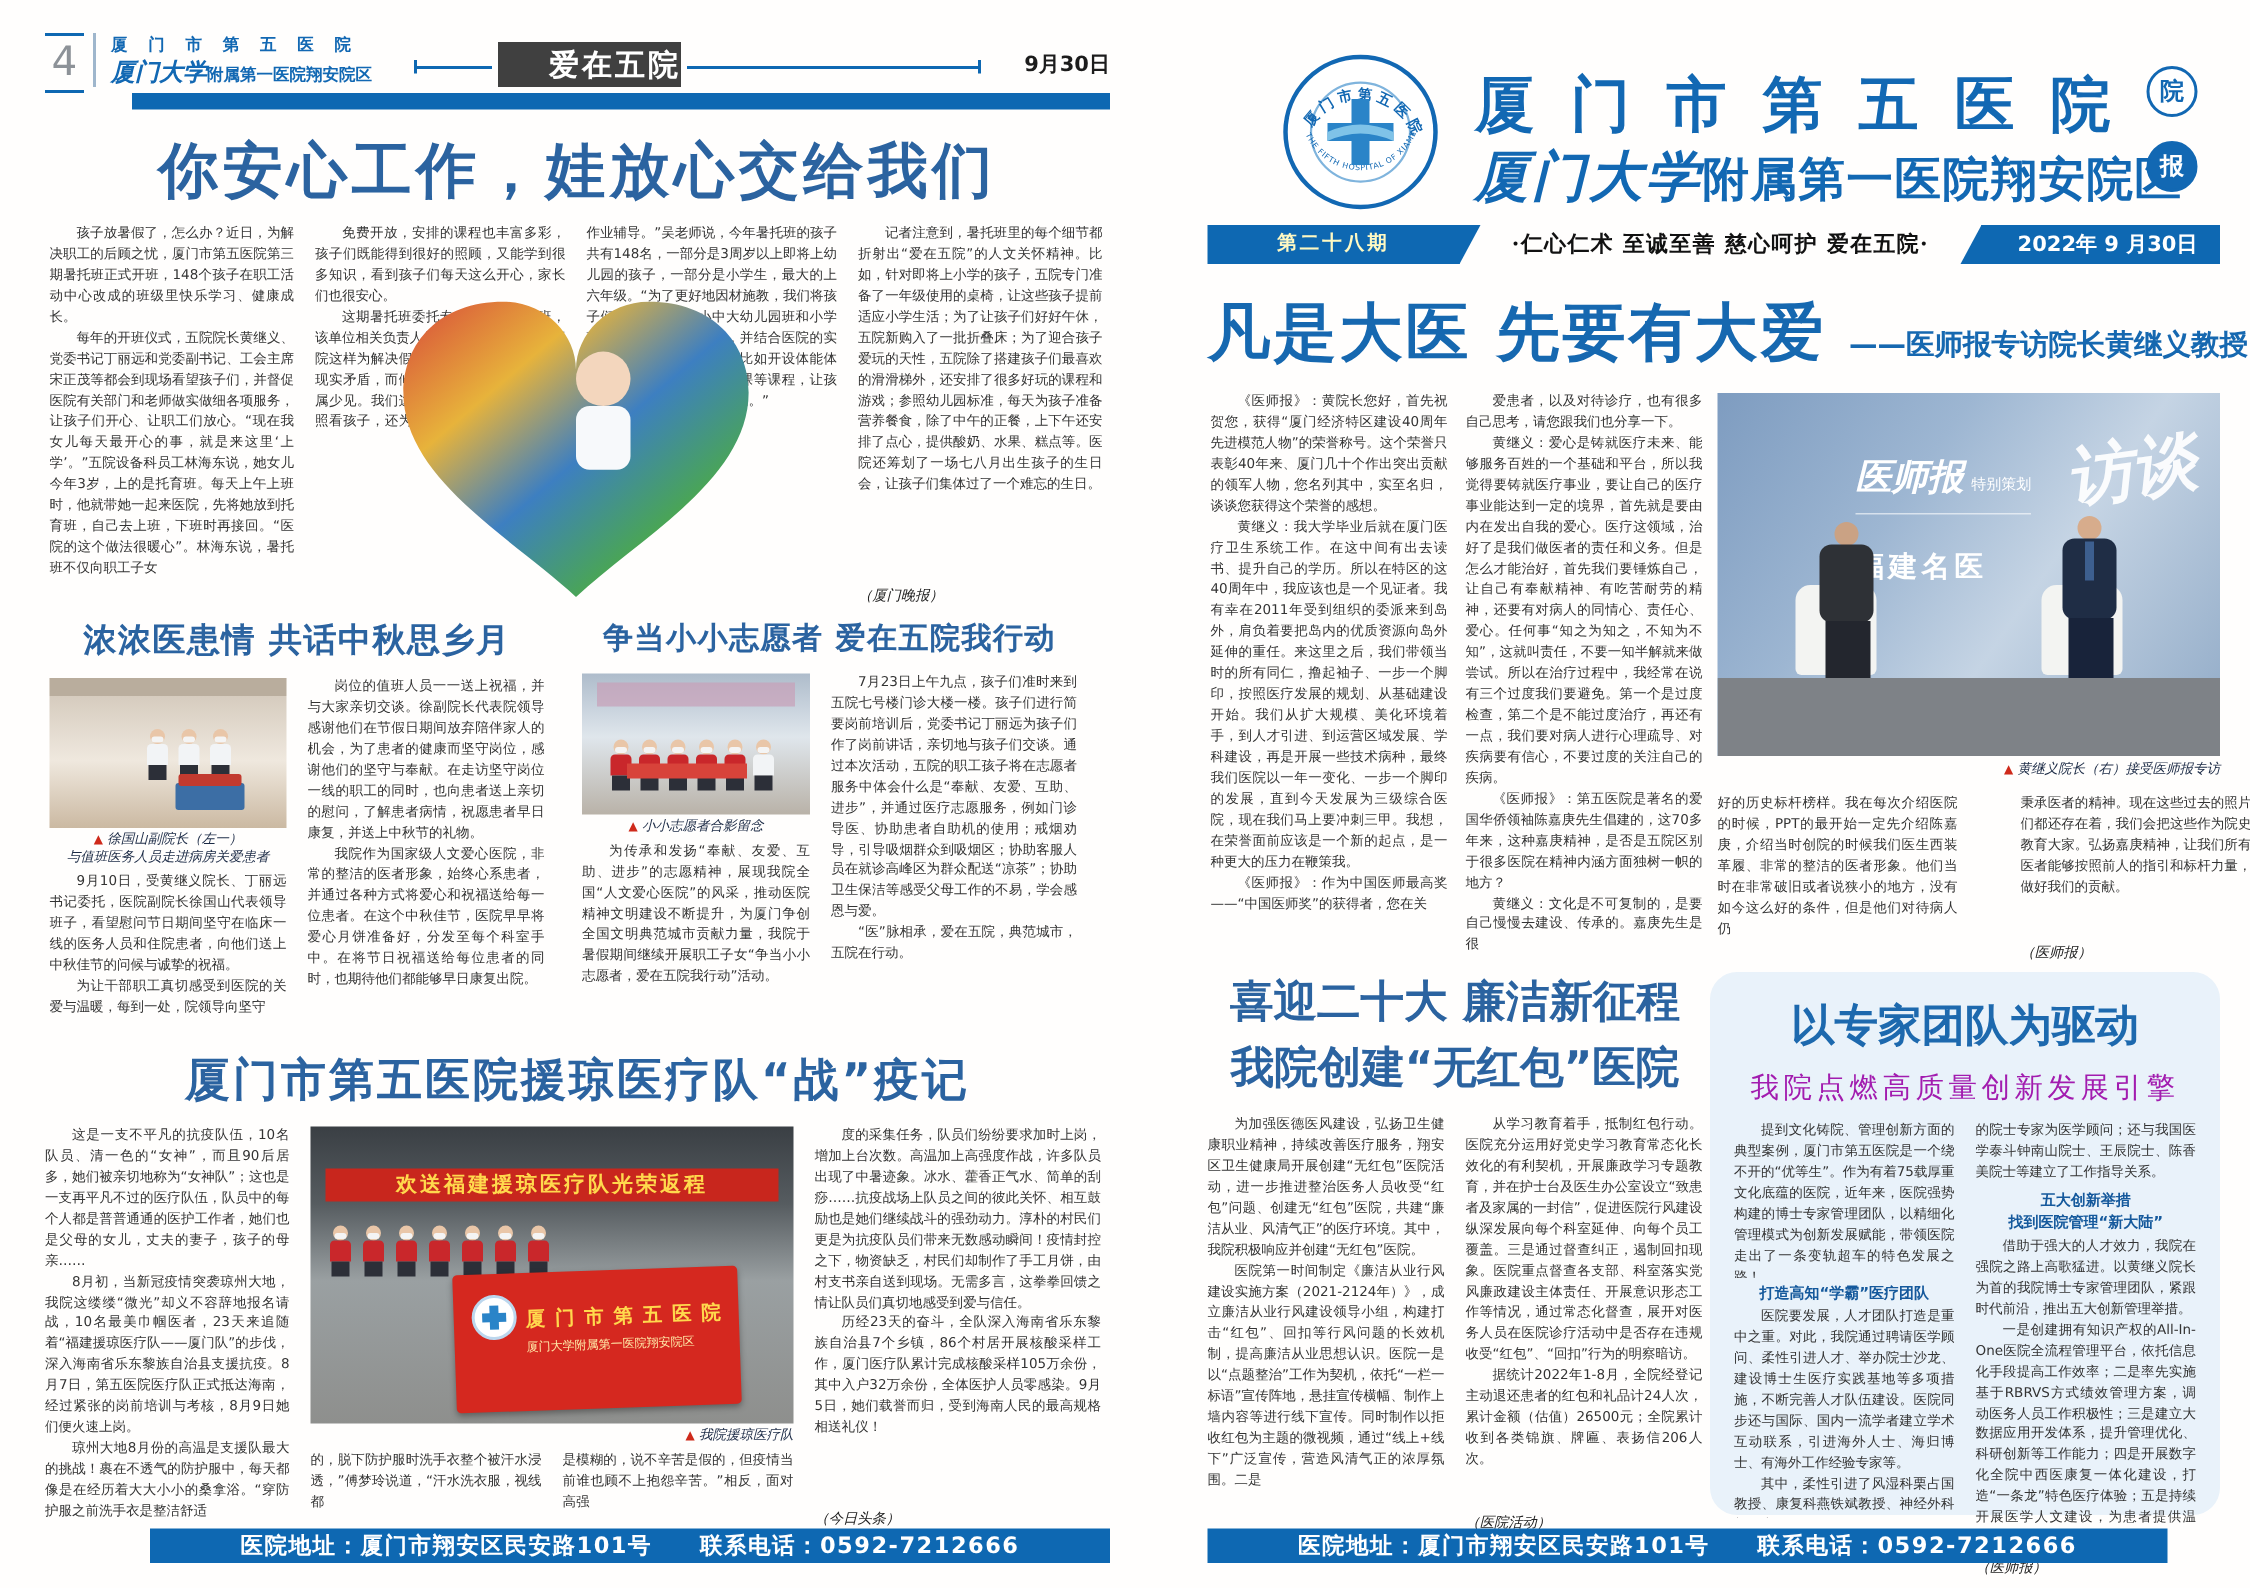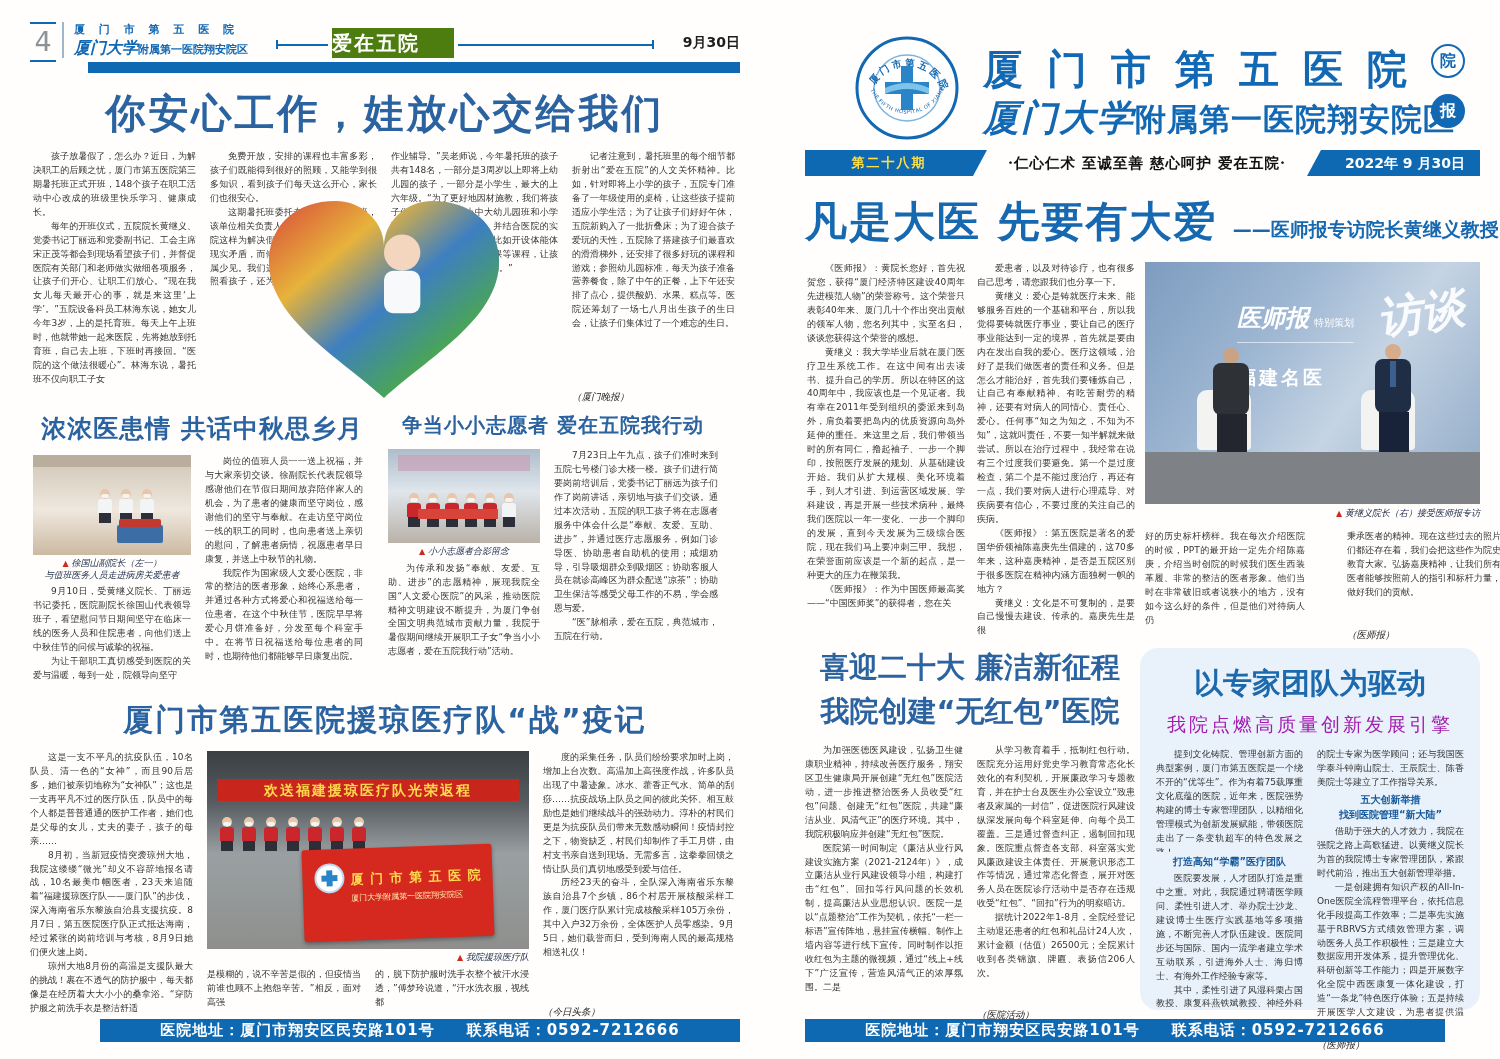--- a/index.html
+++ b/index.html
@@ -12,21 +12,21 @@
   .para.noindent{text-indent:0;}
   .attri{text-align:left;font-size:9.5px;margin-top:5px;font-family:"DejaVu Serif","Liberation Serif",serif;font-style:italic;color:#222;}
   .caption{font-family:"DejaVu Serif","Liberation Serif",serif;font-style:italic;font-size:9px;color:#1b2a45;text-align:center;line-height:1.3;}
   .cap-mark{color:#cf2a1b;font-style:normal;font-size:8px;}
   
   .h-main{font-weight:900;color:#2b63a0;text-align:center;letter-spacing:3px;}
   .h-sec{font-weight:900;color:#2b63a0;text-align:center;}
   
   .bluebar{background:#0e68b2;}
   .footerbar{background:#0e68b2;color:#fff;font-weight:bold;font-size:15px;text-align:center;line-height:23px;letter-spacing:1px;}
-  .badge{background:#4d7c0f;color:#fff;font-weight:900;font-size:20px;text-align:left;line-height:30px;letter-spacing:2px;}
+  .badge{background:#404040;color:#fff;font-weight:900;font-size:20px;text-align:right;line-height:30px;letter-spacing:2px;}
   .hline{background:#0e68b2;height:2px;}
   .vtick{background:#0e68b2;width:2px;height:9px;}
   
   .photo{position:relative;overflow:hidden;}
   .person{position:relative;width:16px;height:34px;}
   .person .head{position:absolute;left:3px;top:0;width:10px;height:10px;border-radius:50%;background:#e9c6a8;}
   .person .mask{position:absolute;left:4px;top:5px;width:8px;height:4px;background:#f4f4f4;border-radius:2px;}
   .person .body{position:absolute;left:1px;top:10px;width:14px;height:14px;border-radius:3px 3px 0 0;background:#c9272b;}
   .person .legs{position:absolute;left:2px;top:24px;width:12px;height:10px;background:#2c2f38;}
   .person.white .body{background:#f2f4f6;}
@@ -95,21 +95,21 @@
       </div>
       <div style="width:163px;height:254px;display:flex;flex-direction:column;">
         <div class="tcol" style="flex:1;overflow:hidden;">
             <p class="para">记者注意到，暑托班里的每个细节都折射出“爱在五院”的人文关怀精神。比如，针对即将上小学的孩子，五院专门准备了一年级使用的桌椅，让这些孩子提前适应小学生活；为了让孩子们好好午休，五院新购入了一批折叠床；为了迎合孩子爱玩的天性，五院除了搭建孩子们最喜欢的滑滑梯外，还安排了很多好玩的课程和游戏；参照幼儿园标准，每天为孩子准备营养餐食，除了中午的正餐，上下午还安排了点心，提供酸奶、水果、糕点等。医院还筹划了一场七八月出生孩子的生日会，让孩子们集体过了一个难忘的生日。</p>
           </div>
         <div class="attri">（厦门晚报）</div>
       </div>
     </div>
 
     <div class="abs" style="left:33px;top:412px;width:330px;height:284px;">
-      <div class="h-sec" style="font-size:25px;letter-spacing:1px;text-align:right;">浓浓医患情 共话中秋思乡月</div>
+      <div class="h-sec" style="font-size:22px;letter-spacing:1px;">浓浓医患情 共话中秋思乡月</div>
       <div style="display:flex;gap:14px;margin-top:10px;">
         <div style="width:158px;">
           <div class="photo" style="width:158px;height:100px;background:linear-gradient(180deg,#cfc4b6 0%,#efe8de 55%,#cbb9a2 100%);">
             <div class="abs" style="left:0;top:0;width:158px;height:12px;background:#b9ad9d;"></div>
             <div class="abs" style="left:64px;top:34px;display:flex;gap:5px;">
               <div class="person white">
                   <div class="head"></div>
                   <div class="mask"></div>
                   <div class="body"></div>
                   <div class="legs"></div>
@@ -271,24 +271,24 @@
               <div class="abs" style="left:48px;top:22px;color:#ffd94d;font-weight:900;font-size:13px;letter-spacing:1px;">厦 门 市 第 五 医 院</div>
               <div class="abs" style="left:48px;top:44px;color:#ffe9a8;font-size:8px;">厦门大学附属第一医院翔安院区</div>
             </div>
           </div>
           <div class="caption" style="text-align:right;margin-top:3px;">
             <span class="cap-mark">▲</span>
             <span>我院援琼医疗队</span>
           </div>
           <div style="display:flex;gap:14px;margin-top:4px;">
             <div class="tcol" style="width:154px;height:44px;">
-                <p class="para noindent">是模糊的，说不辛苦是假的，但疫情当前谁也顾不上抱怨辛苦。”相反，面对高强</p>
+                <p class="para noindent">的，脱下防护服时洗手衣整个被汗水浸透，”傅梦玲说道，“汗水洗衣服，视线都</p>
               </div>
             <div class="tcol" style="width:154px;height:44px;">
-                <p class="para noindent">的，脱下防护服时洗手衣整个被汗水浸透，”傅梦玲说道，“汗水洗衣服，视线都</p>
+                <p class="para noindent">是模糊的，说不辛苦是假的，但疫情当前谁也顾不上抱怨辛苦。”相反，面对高强</p>
               </div>
           </div>
         </div>
         <div style="width:191px;display:flex;flex-direction:column;">
           <div class="tcol" style="flex:1;overflow:hidden;">
               <p class="para">度的采集任务，队员们纷纷要求加时上岗，增加上台次数。高温加上高强度作战，许多队员出现了中暑迹象。冰水、藿香正气水、简单的刮痧……抗疫战场上队员之间的彼此关怀、相互鼓励也是她们继续战斗的强劲动力。淳朴的村民们更是为抗疫队员们带来无数感动瞬间！疫情封控之下，物资缺乏，村民们却制作了手工月饼，由村支书亲自送到现场。无需多言，这拳拳回馈之情让队员们真切地感受到爱与信任。</p>
               <p class="para">历经23天的奋斗，全队深入海南省乐东黎族自治县7个乡镇，86个村居开展核酸采样工作，厦门医疗队累计完成核酸采样105万余份，其中入户32万余份，全体医护人员零感染。9月5日，她们载誉而归，受到海南人民的最高规格相送礼仪！</p>
             </div>
           <div class="attri">（今日头条）</div>
         </div>
@@ -314,21 +314,21 @@
       </svg>
       <div class="abs mh1" style="left:178px;top:6px;">厦门市第五医院</div>
       <div class="abs" style="left:178px;top:58px;white-space:nowrap;">
         <span class="mh2p">厦门大学</span><span class="mh2s">附属第一医院翔安院区</span>
       </div>
       <div class="abs seal a" style="left:626px;top:8px;">院</div>
       <div class="abs seal b" style="left:626px;top:58px;">报</div>
     </div>
 
     <div class="abs bluebar" style="left:55px;top:150px;width:675px;height:26px;">
-      <div class="abs" style="left:0;top:0;width:168px;height:26px;color:#fde047;font-size:13px;font-weight:bold;text-align:center;line-height:26px;letter-spacing:2px;">第二十八期</div>
+      <div class="abs" style="left:0;top:0;width:168px;height:26px;color:#fef9c3;font-size:13px;font-weight:bold;text-align:center;line-height:26px;letter-spacing:2px;">第二十八期</div>
       <div class="abs" style="left:168px;top:0;width:348px;height:26px;background:#fffefd;clip-path:polygon(14px 0,100% 0,calc(100% - 14px) 100%,0 100%);">
         <div style="font-family:'DejaVu Serif','Liberation Serif',serif;font-weight:bold;font-size:14.5px;color:#111;text-align:center;line-height:26px;letter-spacing:1px;">·仁心仁术  至诚至善  慈心呵护  爱在五院·</div>
       </div>
       <div class="abs" style="right:0;top:0;width:150px;height:26px;color:#fff;font-size:14px;font-weight:bold;text-align:center;line-height:26px;">2022年 9 月30日</div>
     </div>
 
     <div class="abs" style="left:55px;top:194px;width:675px;white-space:nowrap;">
       <span style="font-size:42px;font-weight:900;color:#1668b0;letter-spacing:2px;">凡是大医  先要有大爱</span>
       <span style="font-size:19px;font-weight:bold;color:#1668b0;margin-left:10px;">——医师报专访院长黄继义教授</span>
     </div>

